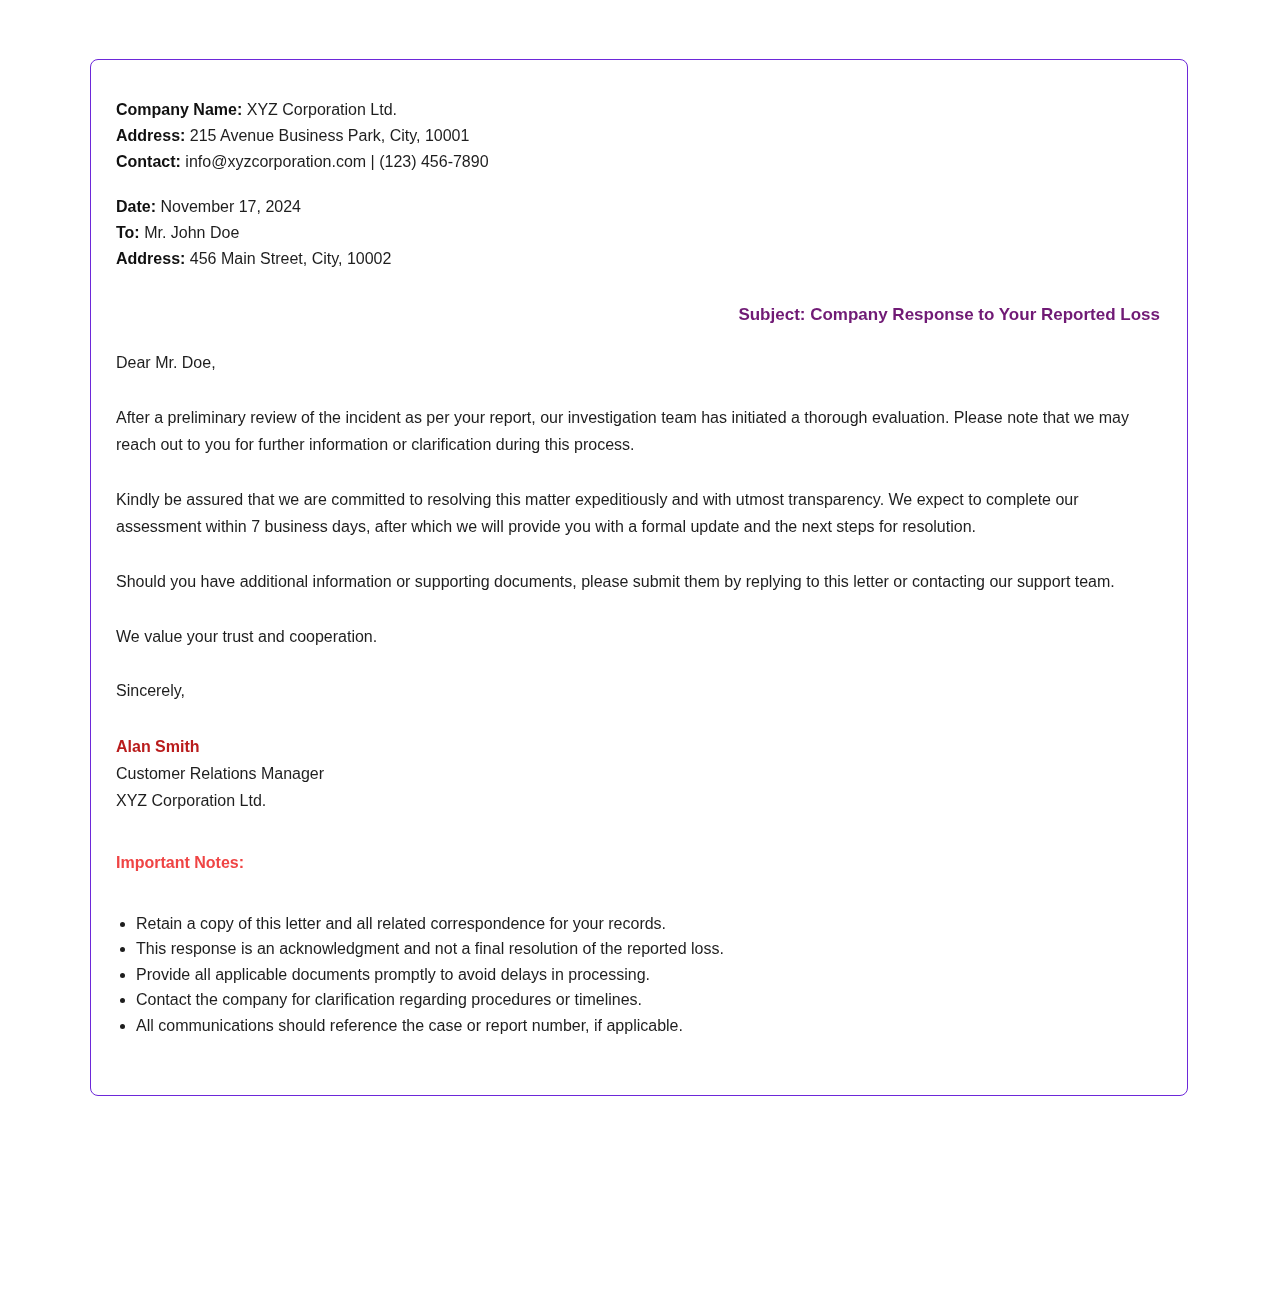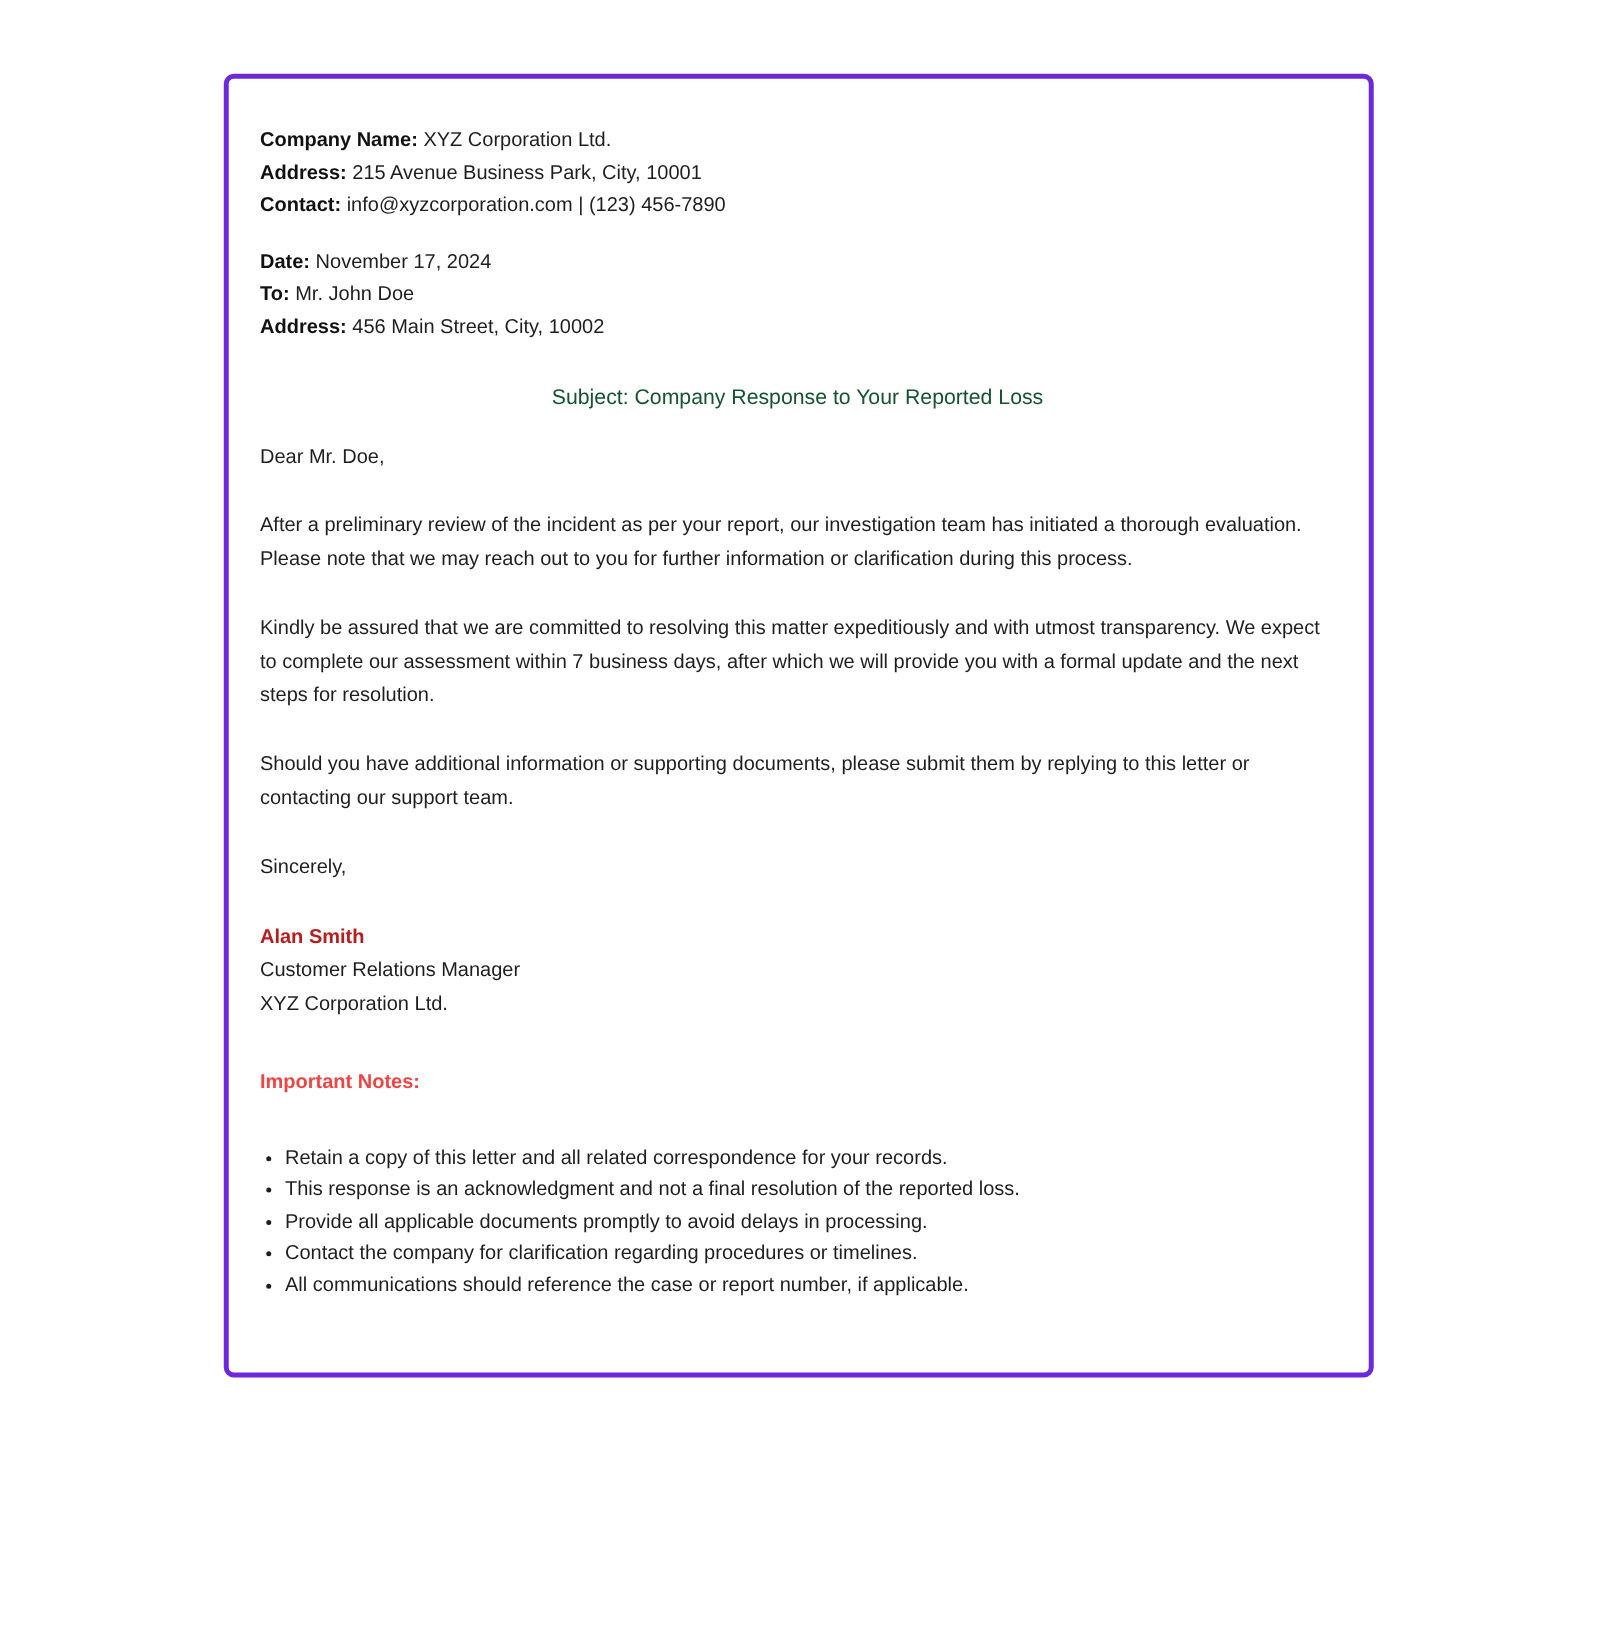--- a/index.html
+++ b/index.html
@@ -9,39 +9,39 @@
     background: #ffffff;
     font-family: "Liberation Sans", sans-serif;
     color: #1e1e1e;
   }
   .page {
     width: 1278px;
     min-height: 1300px;
     background: #ffffff;
   }
   .letter-card {
-    width: 920px;
+    width: 1098px;
     margin: 59px auto 0 auto;
     background: #ffffff;
-    border: 4px solid #6d28d9;
+    border: 1px solid #6d28d9;
     border-radius: 8px;
     padding: 37px 27px 57px 25px;
     font-size: 16px;
   }
   .info-block { margin: 0 0 19px 0; }
   .info-block p {
     margin: 0;
     line-height: 26px;
   }
   .info-block strong, b, strong { font-weight: bold; color: #111; }
   .subject-line {
-    text-align: center;
-    font-weight: normal;
+    text-align: right;
+    font-weight: bold;
     font-size: 17px;
-    color: #14532d;
+    color: #701a75;
     margin: 30px 0 21px 0;
     line-height: 26px;
   }
   .salutation {
     margin: 0 0 28px 0;
     line-height: 27px;
   }
   .body-paragraph {
     margin: 0 0 28px 0;
     line-height: 27px;
@@ -94,20 +94,21 @@
     </div>
 
     <p class="subject-line">Subject: Company Response to Your Reported Loss</p>
 
     <p class="salutation">Dear Mr. Doe,</p>
 
     <p class="body-paragraph">After a preliminary review of the incident as per your report, our investigation team has initiated a thorough evaluation. Please note that we may reach out to you for further information or clarification during this process.</p>
     <p class="body-paragraph">Kindly be assured that we are committed to resolving this matter expeditiously and with utmost transparency. We expect to complete our assessment within 7 business days, after which we will provide you with a formal update and the next steps for resolution.</p>
     <p class="body-paragraph">Should you have additional information or supporting documents, please submit them by replying to this letter or contacting our support team.</p>
 
+    <p class="closing-line">We value your trust and cooperation.</p>
 
     <p class="signoff-line">Sincerely,</p>
 
     <div class="signature-block">
       <p class="signature-name">Alan Smith</p>
       <p>Customer Relations Manager</p>
       <p>XYZ Corporation Ltd.</p>
     </div>
 
     <p class="notes-heading">Important Notes:</p>

